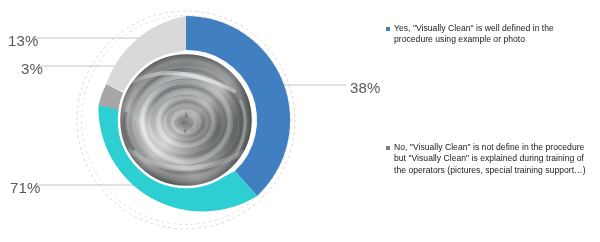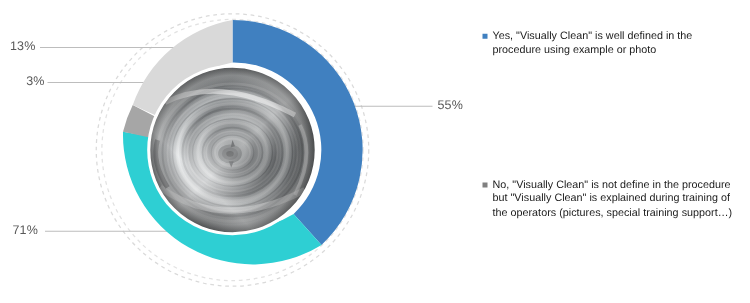--- a/index.html
+++ b/index.html
@@ -34,21 +34,21 @@
   .chart-svg {
     position: absolute;
     left: 0;
     top: 0;
     display: block;
   }
 
   
   .data-label {
     position: absolute;
-    font-size: 10px;
+    font-size: 15px;
     color: #595959;
     letter-spacing: 0.1px;
     white-space: nowrap;
     line-height: 1;
   }
   .lbl-13 { left: 8px;   top: 33px; }
   .lbl-3  { left: 21px;  top: 61px; }
   .lbl-46 { left: 10px;  top: 180px; }
   .lbl-38 { left: 350px; top: 80px; }
 
@@ -211,21 +211,21 @@
 
         <path d="M 119 120 A 67 67 0 0 1 253 120 L 253 100 A 67 62 0 0 0 119 100 Z" fill="#000000" fill-opacity="0.10"></path>
       </g>
       <circle cx="186" cy="120" r="67" fill="none" stroke="#ffffff" stroke-width="2.5"></circle>
 
     </svg>
 
     <div class="data-label lbl-13">13%</div>
     <div class="data-label lbl-3">3%</div>
     <div class="data-label lbl-46">71%</div>
-    <div class="data-label lbl-38">55%</div>
+    <div class="data-label lbl-38">38%</div>
   </div>
 
   <div class="legend">
 
     <div class="legend-item it0">
       <span class="legend-bullet" style="background:#4080c0"></span>
       <span class="legend-text">Yes, "Visually Clean" is well defined in the procedure using example or photo</span>
     </div>
 
 

